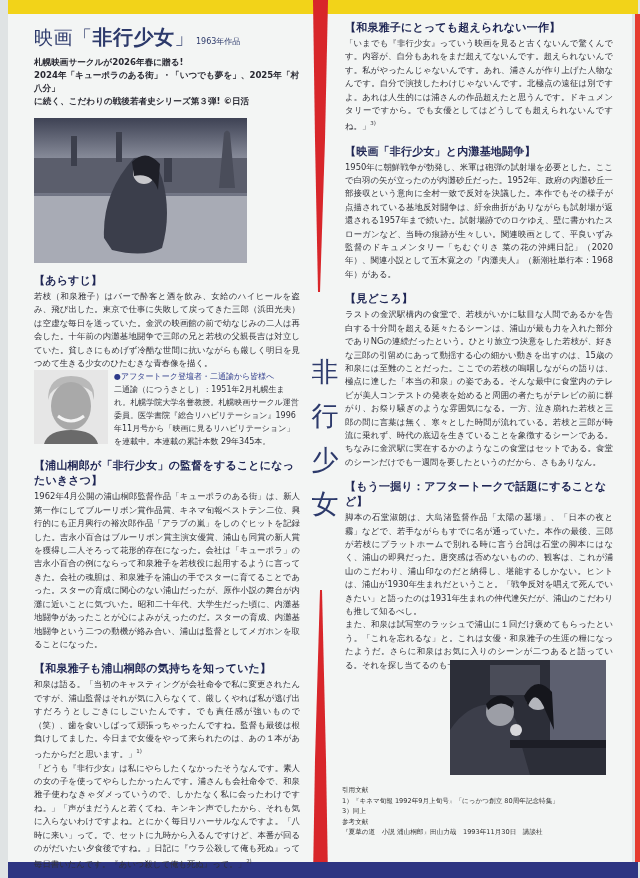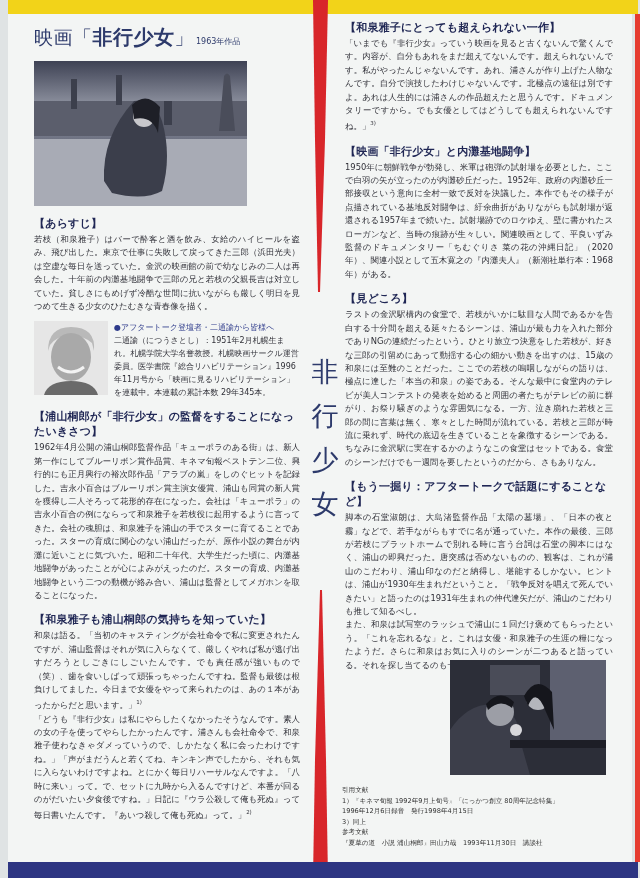--- a/index.html
+++ b/index.html
@@ -41,21 +41,21 @@
   .lead { font-size: 8.6px; font-weight: bold; color: #2a2a33; line-height: 13px; }
 
   .photo { background: #5b5f6f; position: relative; overflow: hidden; }
   .photo-1 { width: 213px; height: 145px; margin-top: 10px; }
   .photo-2 { position: absolute; left: 450px; top: 660px; width: 156px; height: 115px; }
 
   .sec-head { font-size: 11px; font-weight: bold; color: #1f2654; margin-top: 10px; margin-bottom: 2px; letter-spacing: 0.2px; }
   .body-text { font-size: 8.4px; line-height: 13.4px; color: #303038; text-align: justify; }
   .sup { font-size: 5.5px; vertical-align: super; }
 
-  .bio { display: flex; gap: 6px; margin-top: 8px; }
+  .bio { display: flex; gap: 6px; }
   .bio-photo { width: 74px; height: 74px; background: #d7d7d7; flex-shrink: 0; position: relative; overflow: hidden; }
   .bio-text { font-size: 8px; line-height: 13px; color: #303038; }
   .bullet { color: #2d3a8a; }
 
   .vert-title {
     position: absolute; left: 310px; top: 350px; width: 30px;
     font-family: "DejaVu Serif", "Liberation Serif", serif;
     font-size: 27px; color: #2d3a6b; line-height: 44px; text-align: center;
   }
   .refs { position: absolute; left: 342px; top: 785px; width: 270px; font-size: 6.6px; line-height: 10.6px; color: #333; }
@@ -71,20 +71,25 @@
   <polygon points="313,0 328,0 325,140 320,292 318,292 315,140" fill="#d8262a"></polygon>
   <polygon points="320,590 322,590 326,760 328,878 313,878 315,760" fill="#d8262a"></polygon>
 </svg>
 
 <div class="bottom-bar"></div>
 
 <div class="col col-left">
   <div class="title-row">
     <span class="title-main"><span>映画「</span><b>非行少女</b><span>」</span></span>
     <span class="title-year">1963年作品</span>
+  </div>
+  <div class="lead">
+    <div>札幌映画サークルが2026年春に贈る!</div>
+    <div>2024年「キューポラのある街」・「いつでも夢を」、2025年「村八分」</div>
+    <div>に続く、こだわりの戦後若者史シリーズ第３弾! ©日活</div>
   </div>
 
   <div class="photo photo-1">
     <svg width="213" height="145" viewBox="0 0 213 145">
       <defs>
         <linearGradient id="sky" x1="0" y1="0" x2="0" y2="1">
           <stop offset="0" stop-color="#3e4254"></stop>
             <stop offset="0.35" stop-color="#9a9eab"></stop>
             <stop offset="0.55" stop-color="#6c7080"></stop>
             <stop offset="1" stop-color="#8d909c"></stop>
@@ -167,17 +172,16 @@
     <circle cx="88" cy="38" r="12" fill="#b4b6bc"></circle>
     <path d="M74 36 Q86 14 102 32 L104 70 L96 52 Q86 26 78 46 Z" fill="#15161c"></path>
     <rect x="60" y="80" width="96" height="8" fill="#1d1e26"></rect>
     <circle cx="66" cy="70" r="6" fill="#d8d8dc"></circle>
   </svg>
 </div>
 
 <div class="refs">
   <div>引用文献</div>
   <div>1）『キネマ旬報 1992年9月上旬号』「にっかつ創立 80周年記念特集」</div>
-  <div>1996年12月6日録音　発行1998年4月15日</div>
   <div>3）同上</div>
   <div>参考文献</div>
   <div>『夏草の道　小説 浦山桐郎』田山力哉　1993年11月30日　講談社</div>
 </div>
 
 </body></html>

